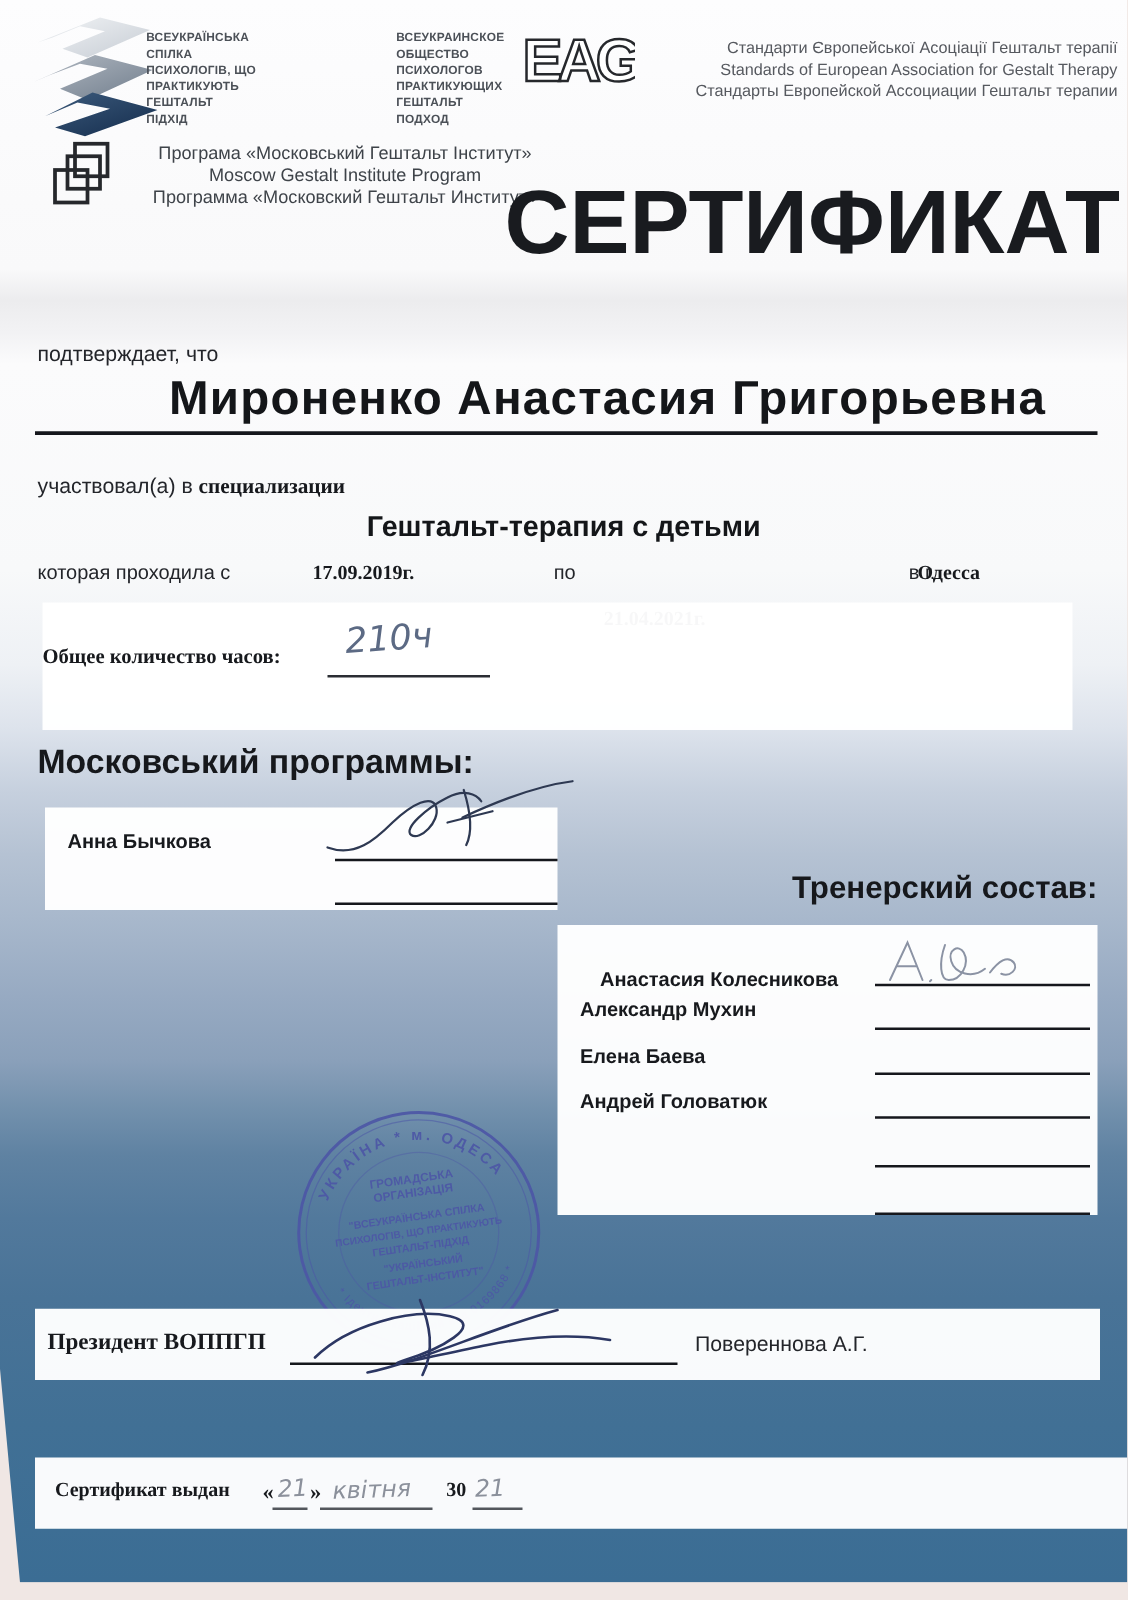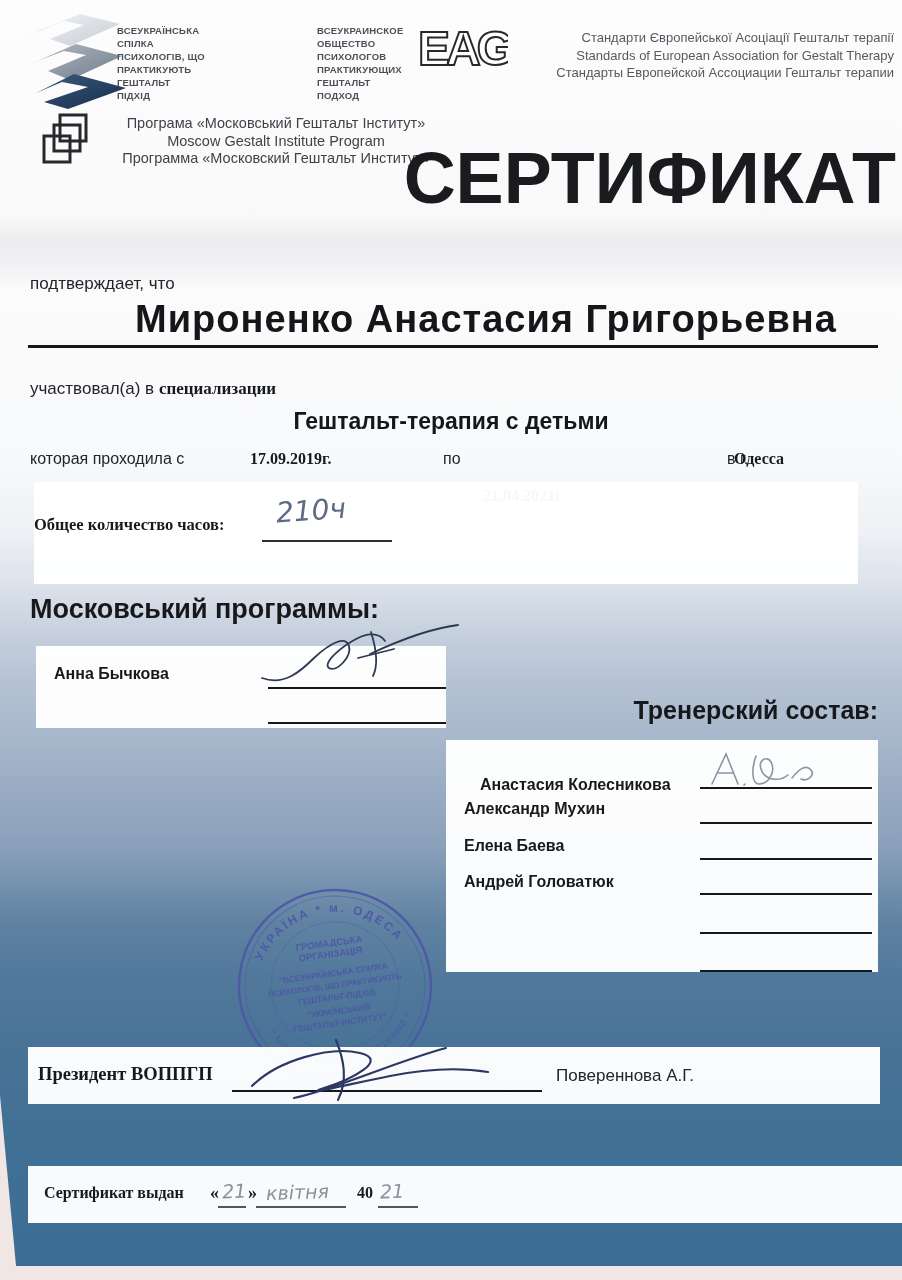--- a/index.html
+++ b/index.html
@@ -214,17 +214,17 @@
   </div>
 
   <div class="wbox" style="left:28px;top:1166px;width:874px;height:57px;"></div>
   <div class="abs b" style="left:44px;top:1184px;font-size:16px;">Сертификат выдан</div>
   <div class="abs b" style="left:210px;top:1183px;font-size:18px;">«</div>
   <div class="abs hand hand-date" style="left:222px;top:1180px;transform:rotate(-3deg);">21</div>
   <div class="ln" style="left:218px;top:1206px;width:28px;height:1.5px;background:#53565c;"></div>
   <div class="abs b" style="left:248px;top:1183px;font-size:18px;">»</div>
   <div class="abs hand hand-date" style="left:266px;top:1181px;transform:rotate(-2deg);">квітня</div>
   <div class="ln" style="left:256px;top:1206px;width:90px;height:1.5px;background:#53565c;"></div>
-  <div class="abs b" style="left:357px;top:1184px;font-size:16px;">40</div>
+  <div class="abs b" style="left:357px;top:1184px;font-size:16px;">30</div>
   <div class="abs hand hand-date" style="left:380px;top:1180px;transform:rotate(-2deg);">21</div>
   <div class="ln" style="left:378px;top:1206px;width:40px;height:1.5px;background:#53565c;"></div>
 
 </div>
 
 </body></html>

